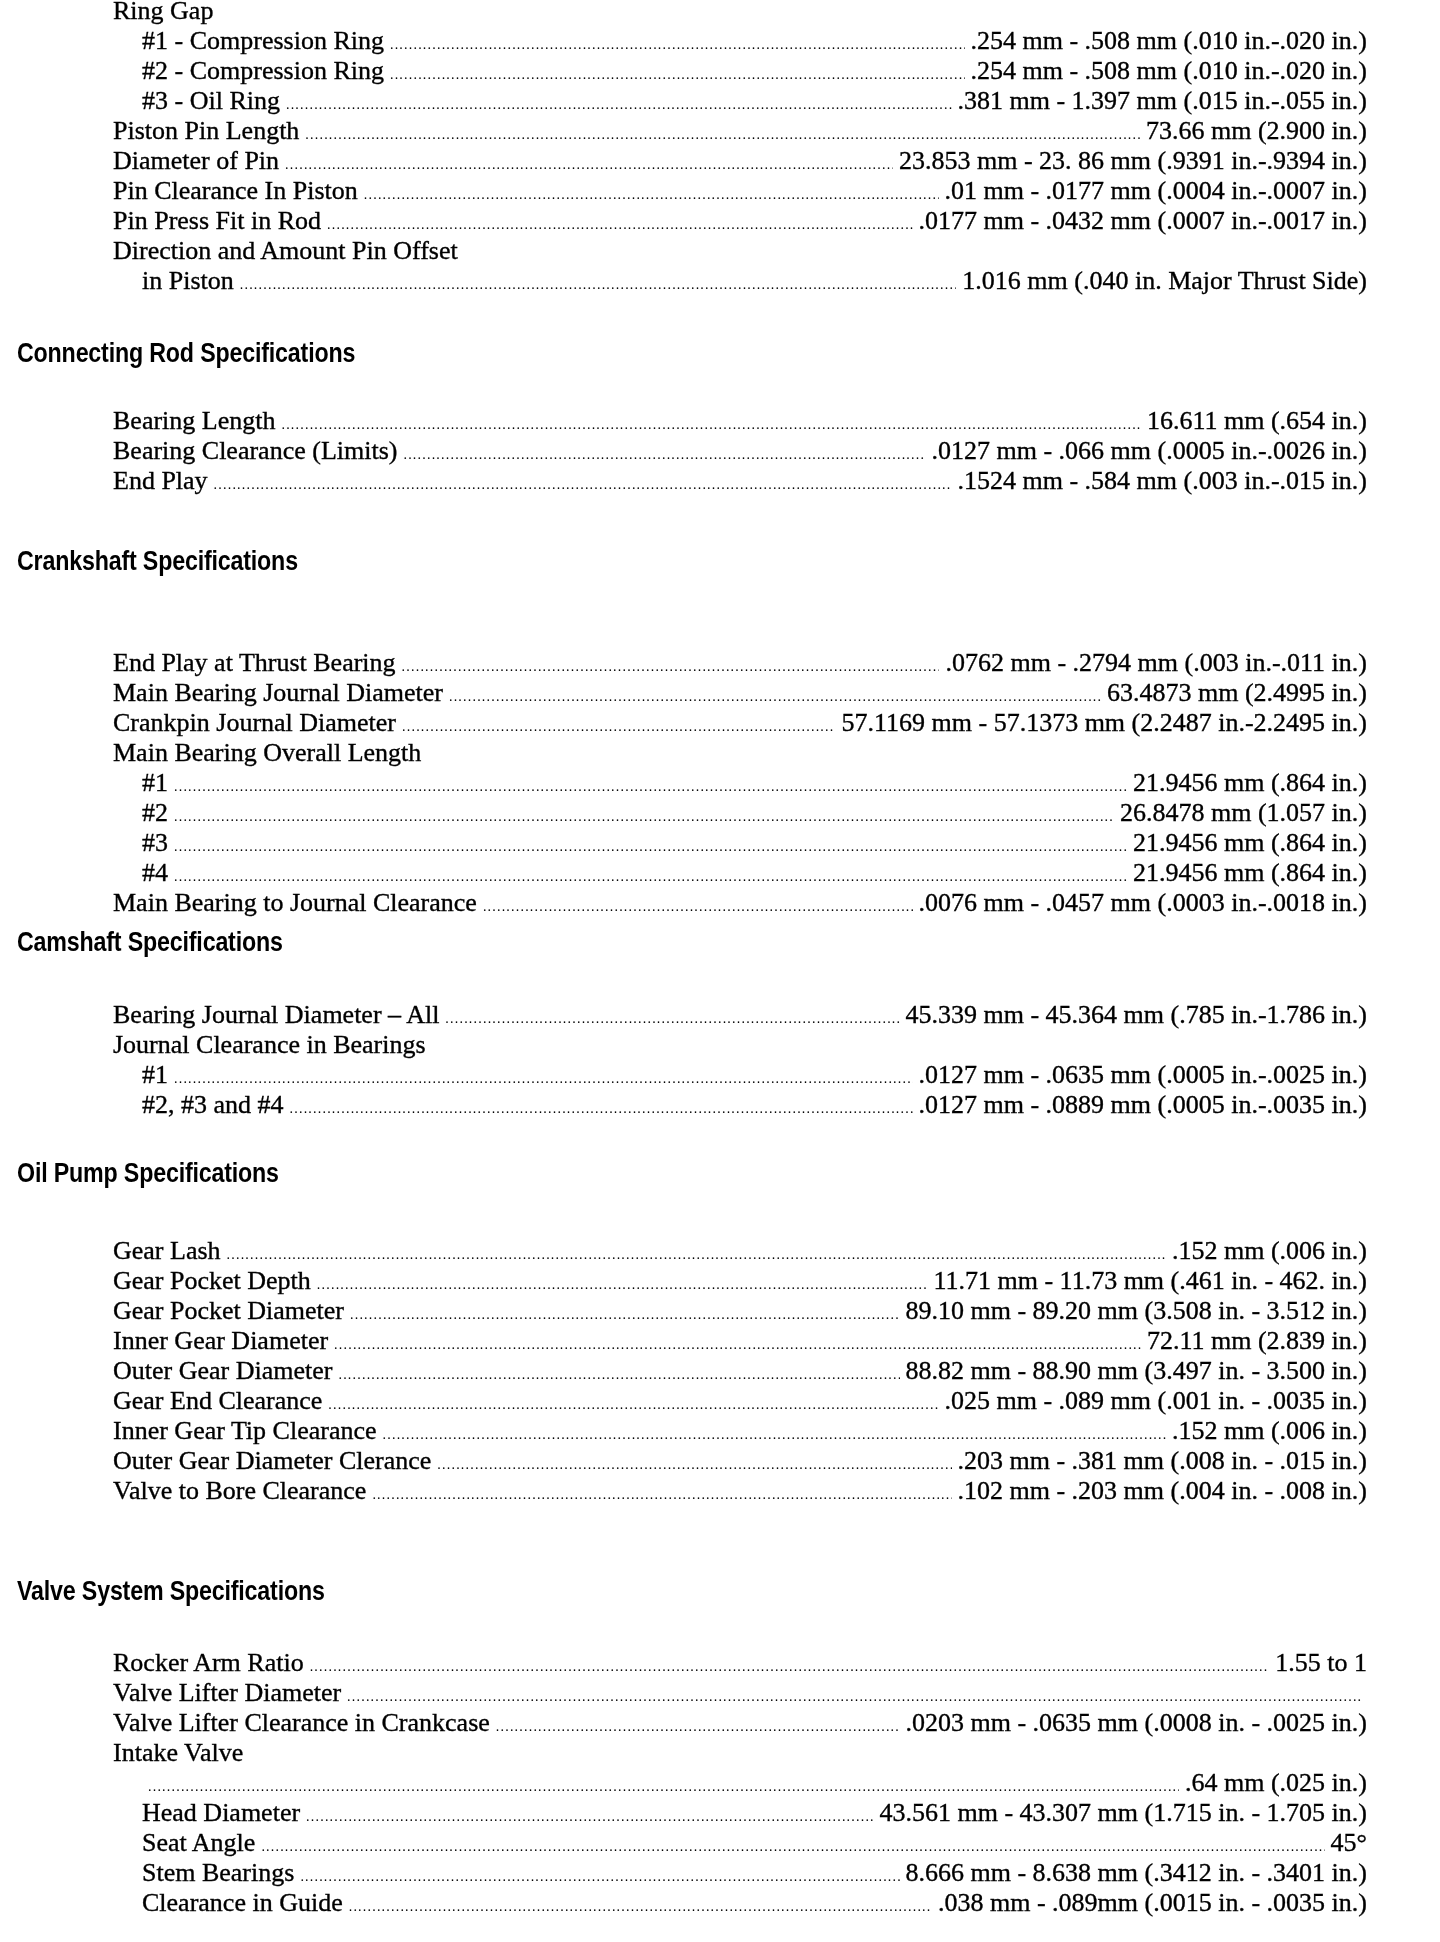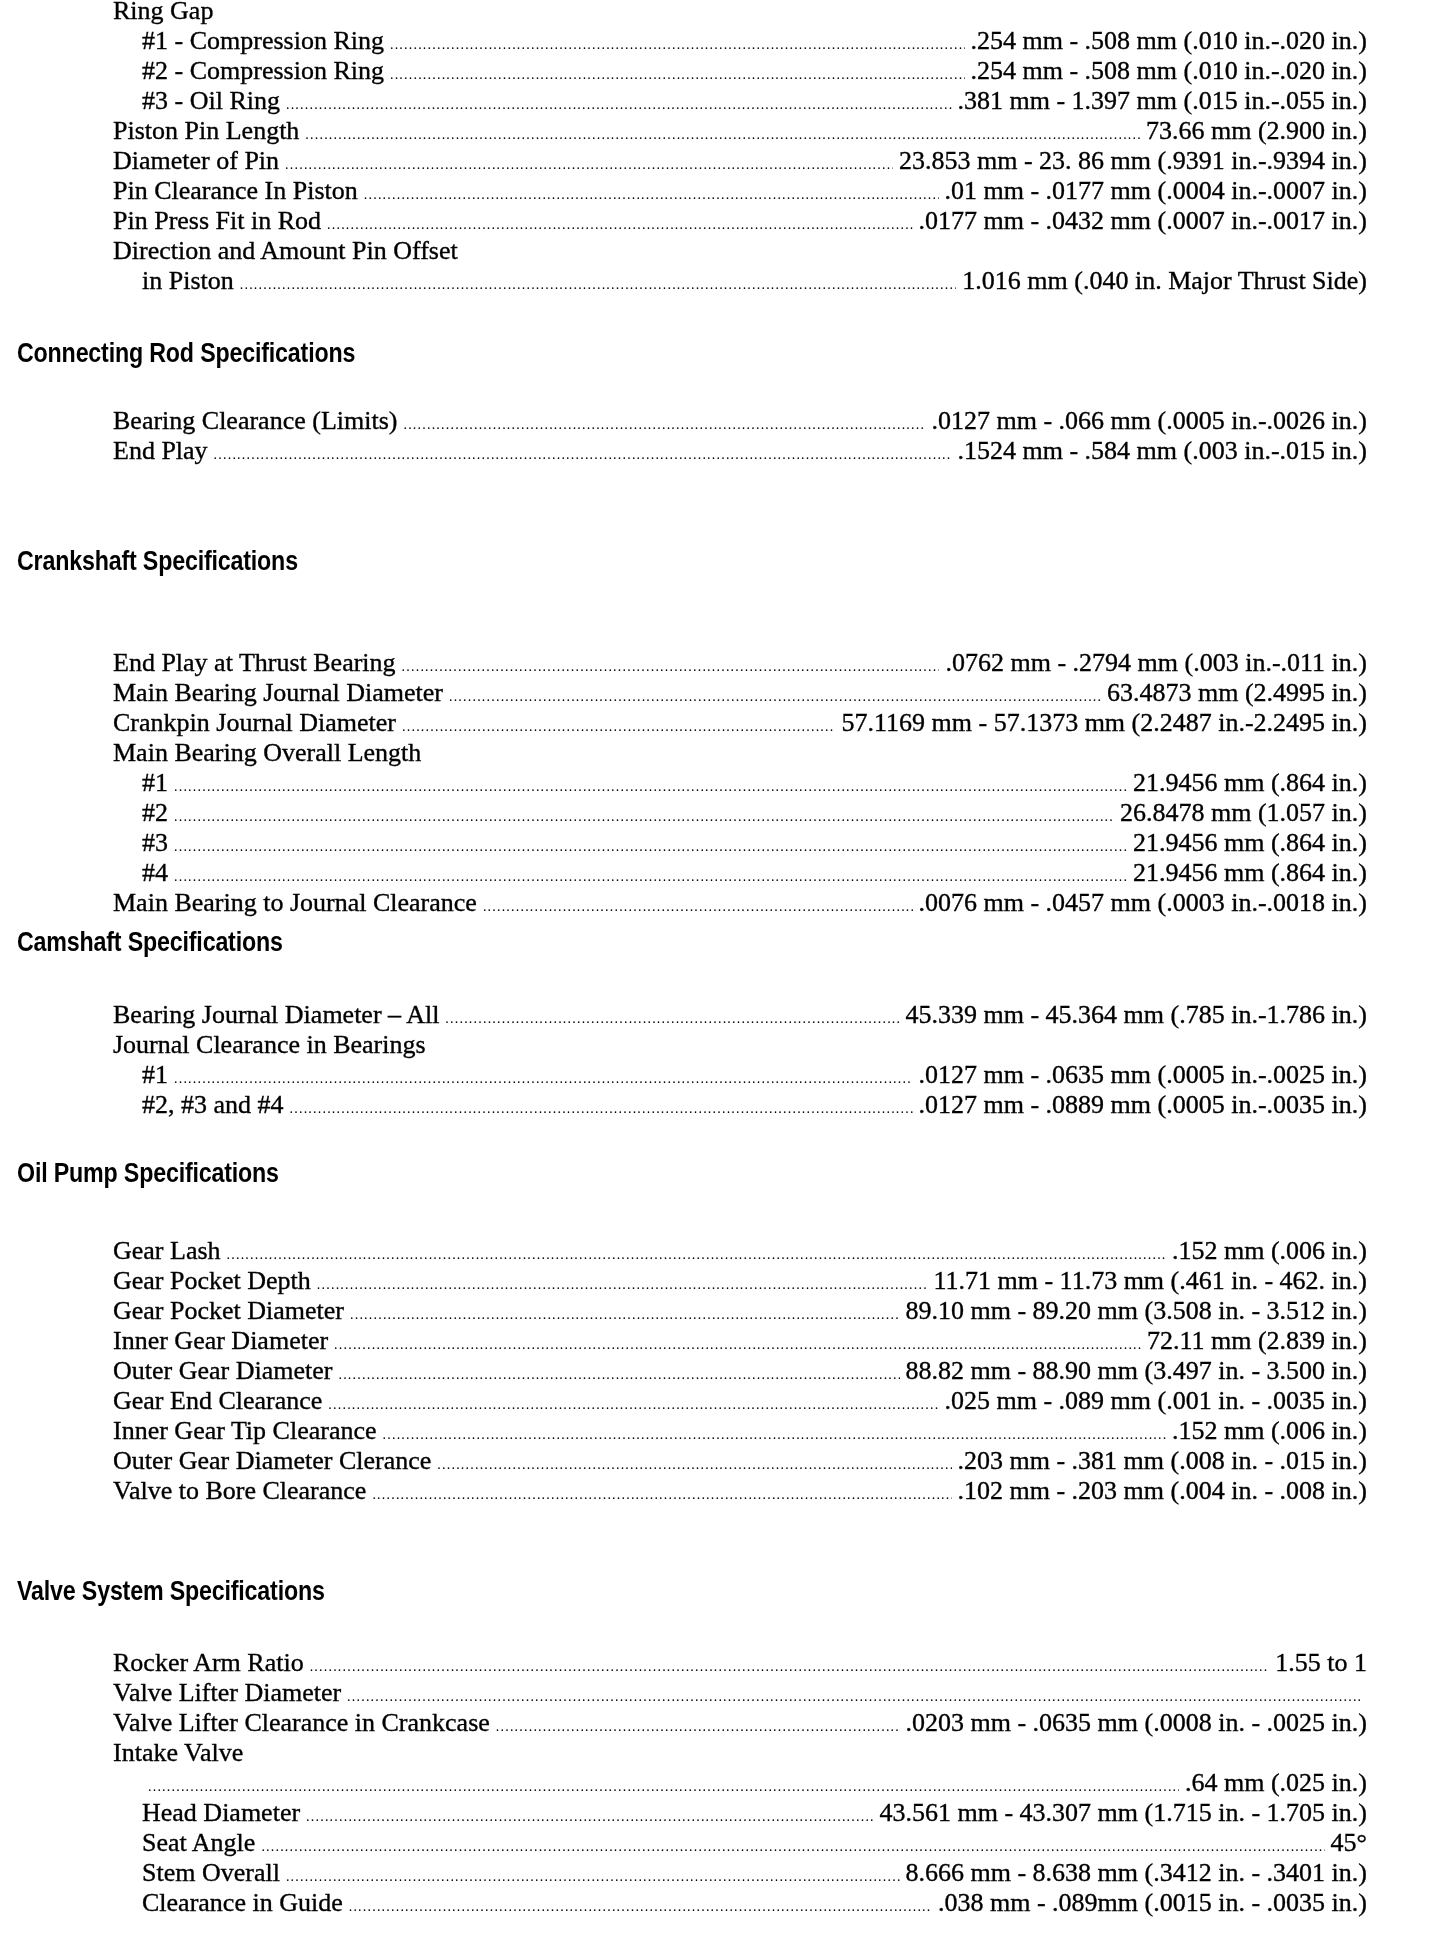--- a/index.html
+++ b/index.html
@@ -80,20 +80,25 @@
   <div class="row indent">
       <span class="label">in Piston</span>
       <span class="leader"></span>
       <span class="value">1.016 mm (.040 in. Major Thrust Side)</span>
     </div>
 </div>
 
 <div class="heading" style="top:338px;">Connecting Rod Specifications</div>
 <div class="block" style="top:406px;">
   <div class="row">
+      <span class="label">Bearing Length</span>
+      <span class="leader"></span>
+      <span class="value">16.611 mm (.654 in.)</span>
+    </div>
+  <div class="row">
       <span class="label">Bearing Clearance (Limits)</span>
       <span class="leader"></span>
       <span class="value">.0127 mm - .066 mm (.0005 in.-.0026 in.)</span>
     </div>
   <div class="row">
       <span class="label">End Play</span>
       <span class="leader"></span>
       <span class="value">.1524 mm - .584 mm (.003 in.-.015 in.)</span>
     </div>
 </div>
@@ -243,21 +248,21 @@
       <span class="label">Head Diameter</span>
       <span class="leader"></span>
       <span class="value">43.561 mm - 43.307 mm (1.715 in. - 1.705 in.)</span>
     </div>
   <div class="row indent">
       <span class="label">Seat Angle</span>
       <span class="leader"></span>
       <span class="value">45°</span>
     </div>
   <div class="row indent">
-      <span class="label">Stem Overall</span>
+      <span class="label">Stem Bearings</span>
       <span class="leader"></span>
       <span class="value">8.666 mm - 8.638 mm (.3412 in. - .3401 in.)</span>
     </div>
   <div class="row indent">
       <span class="label">Clearance in Guide</span>
       <span class="leader"></span>
       <span class="value">.038 mm - .089mm (.0015 in. - .0035 in.)</span>
     </div>
 </div>
 

